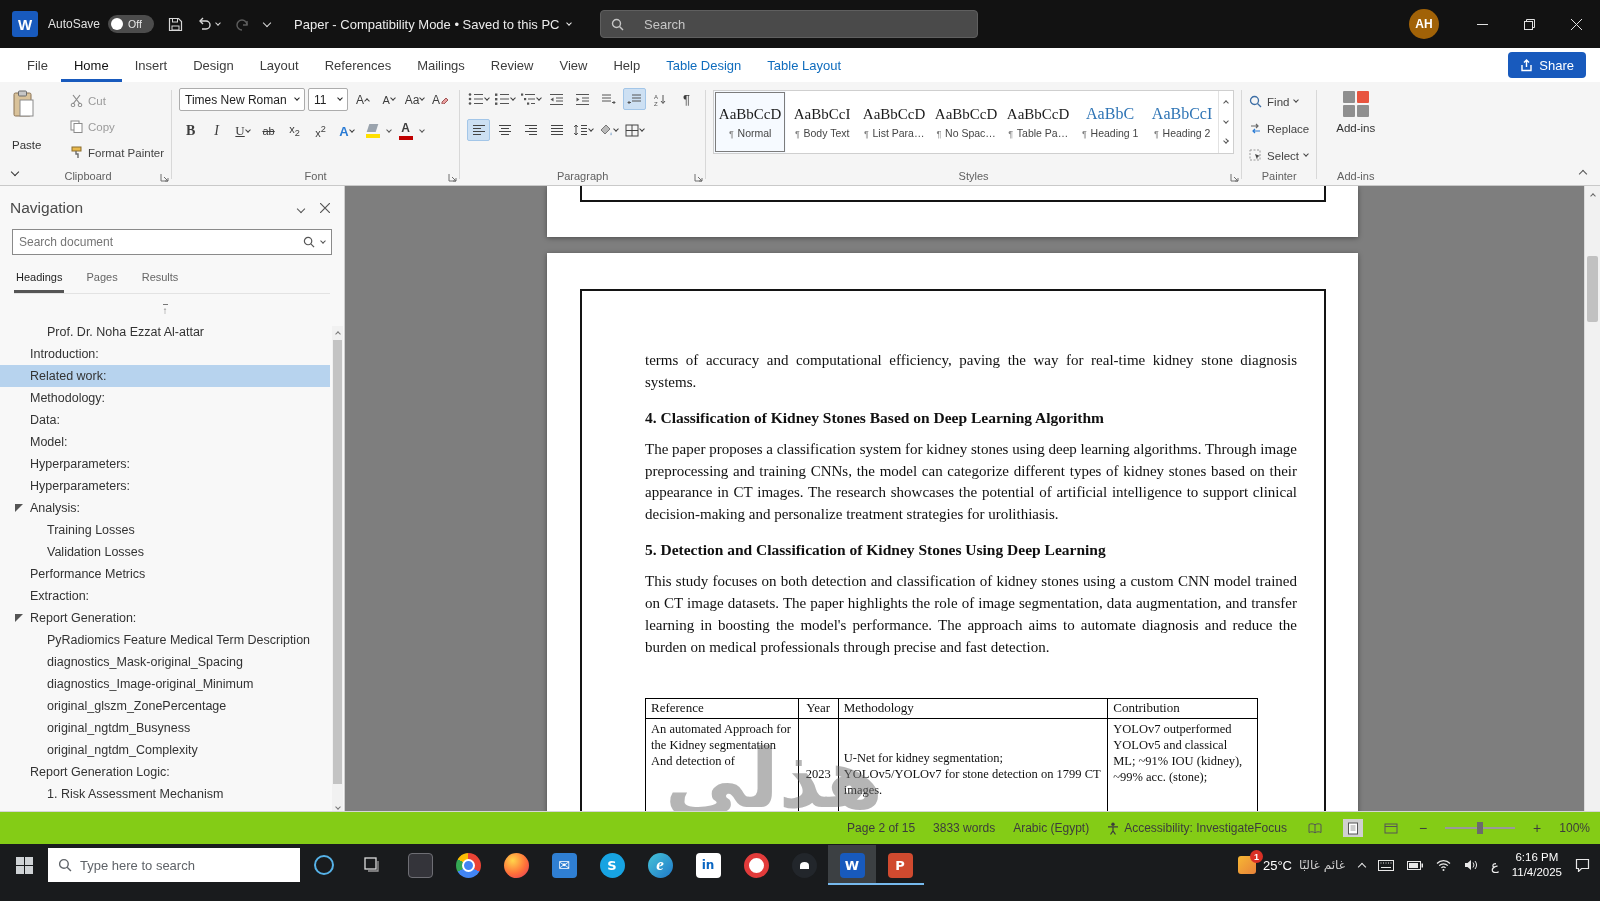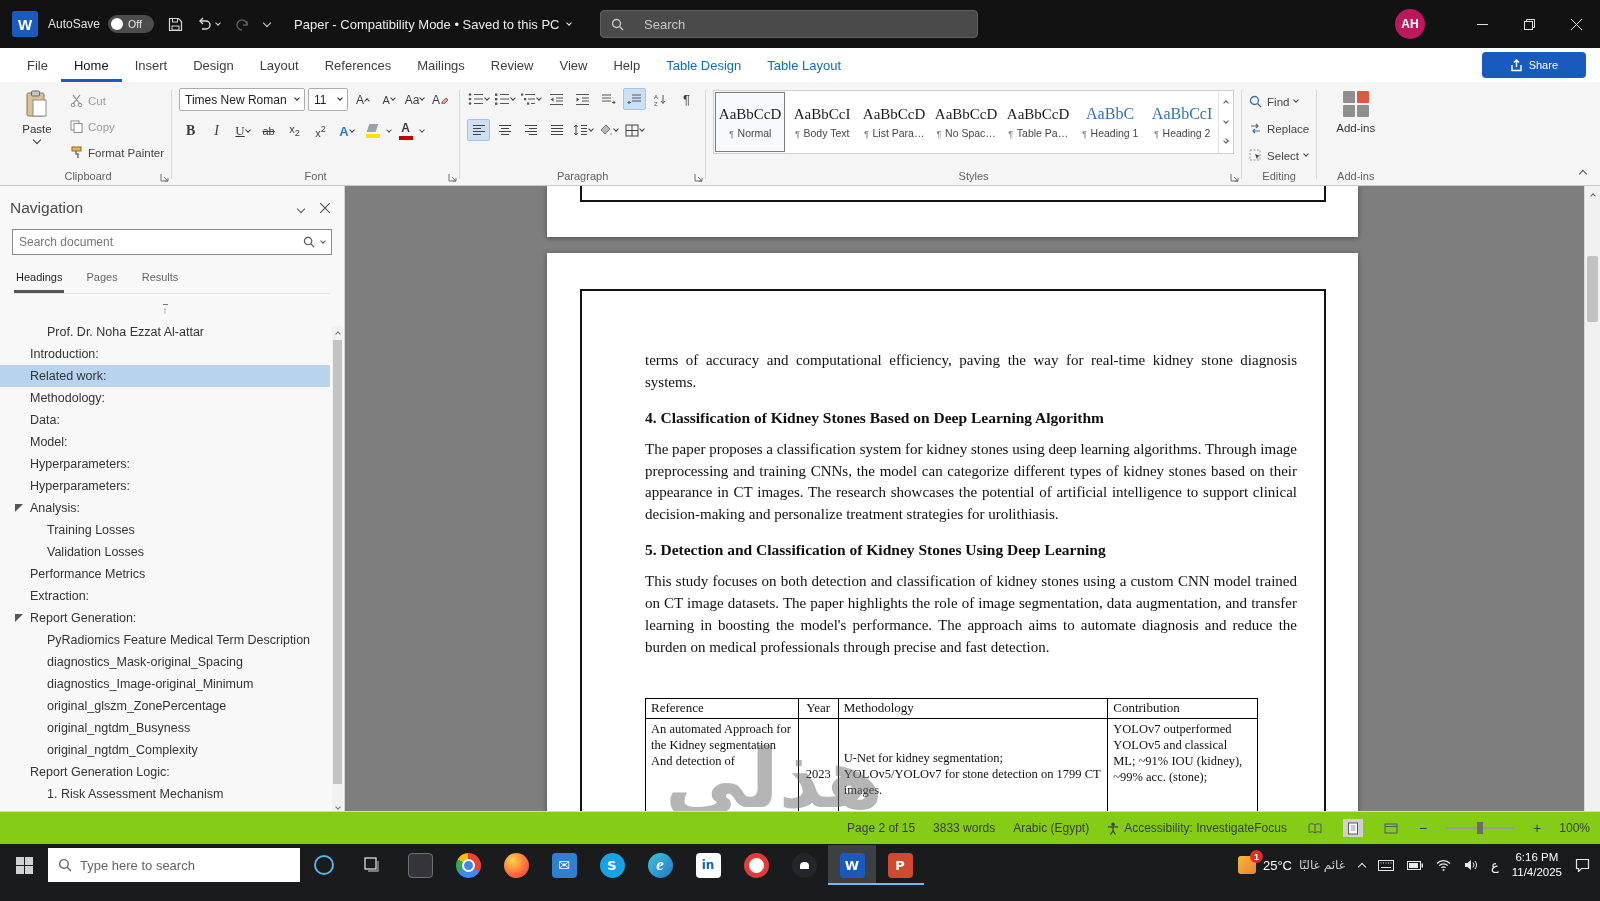--- a/index.html
+++ b/index.html
@@ -20,43 +20,43 @@
 .tb-label{font-size:12px;color:#e0e0e0;margin-right:8px}
 .autosave-toggle{width:46px;height:18px;border-radius:9px;background:#4c4c4c;display:flex;align-items:center;padding:0 6px 0 3px;gap:5px;margin-right:14px}
 .autosave-toggle .knob{width:12px;height:12px;border-radius:50%;background:#fff}
 .autosave-toggle .state{font-size:10.5px;color:#e8e8e8}
 .qat{display:flex;align-items:center;gap:14px;margin-right:8px}
 .qat button{display:flex;align-items:center;gap:3px;color:#d8d8d8}
 .qat .disabled{opacity:.38}
 .doc-title{display:flex;align-items:center;gap:8px;font-size:13px;color:#ececec;margin-left:16px;white-space:nowrap}
 .tb-search{position:absolute;left:600px;top:10px;width:378px;height:28px;background:#4a4a4a;border:1px solid #5f5f5f;border-radius:4px;display:flex;align-items:center;gap:20px;padding:0 10px;color:#c6c6c6;font-size:13px}
 .tb-right{position:absolute;right:0;top:0;height:48px;display:flex;align-items:center}
-.avatar{width:30px;height:30px;border-radius:50%;background:#be185d;color:#fff;font-size:12px;font-weight:bold;display:flex;align-items:center;justify-content:center;margin-right:34px}
+.avatar{width:30px;height:30px;border-radius:50%;background:#a16207;color:#fff;font-size:12px;font-weight:bold;display:flex;align-items:center;justify-content:center;margin-right:20px}
 .win-btn{width:47px;height:48px;display:flex;align-items:center;justify-content:center;color:#e0e0e0}
 
 
 .tabrow{position:absolute;top:48px;left:0;right:0;height:34px;background:#fff;display:flex;align-items:stretch;padding-left:14px}
 .rtab{padding:0 13px;font-size:13px;color:#3d3d3d;display:flex;align-items:center}
 .rtab.active{color:#111;box-shadow:inset 0 -3px 0 #185abd}
 .rtab.contextual{color:#0f6cbd}
-.share-btn{position:absolute;right:14px;top:4px;height:26px;background:#185abd;color:#fff;border-radius:4px;display:flex;align-items:center;gap:6px;padding:0 28px;font-size:11px}
+.share-btn{position:absolute;right:14px;top:4px;height:26px;background:#185abd;color:#fff;border-radius:4px;display:flex;align-items:center;gap:6px;padding:0 12px;font-size:13px}
 
 
 .ribbon{position:absolute;top:82px;left:0;right:0;height:104px;background:#f5f5f5;border-bottom:1px solid #c9c9c9;display:flex;padding:4px 6px 0 6px}
 .rgroup{position:relative;padding:2px 6px 20px 6px}
 .grp-label{position:absolute;bottom:3px;left:0;right:0;text-align:center;font-size:11px;color:#616161}
 .launcher{position:absolute;right:1px;bottom:3px;color:#6e6e6e}
 .vdiv{width:1px;background:#d8d8d8;margin:4px 1px 6px}
 .ibtn{min-width:23px;height:22px;display:flex;align-items:center;justify-content:center;color:#3d3d3d;border-radius:2px;gap:1px}
 .ibtn.active{background:#cde0f3;border:1px solid #a3c6e8}
 .small-btn{display:flex;align-items:center;gap:5px;font-size:11.5px;color:#444;height:21px}
 .dim{color:#9b9b9b}
 
 .clip-inner{display:flex}
-.paste-btn{display:flex;flex-direction:column;align-items:center;width:50px;gap:5px;font-size:11.5px;color:#333;padding-top:2px}
+.paste-btn{display:flex;flex-direction:column;align-items:flex-start;width:50px;gap:21px;font-size:11.5px;color:#333;padding-top:2px}
 .cc-col{display:flex;flex-direction:column;gap:5px;margin-left:8px;padding-top:2px}
 
 .frow{display:flex;align-items:center;gap:3px}
 .frow+.frow{margin-top:9px}
 .combo{height:23px;border:1px solid #acacac;background:#fff;display:flex;align-items:center;justify-content:space-between;padding:0 5px;font-size:12px;color:#222;border-radius:2px}
 .combo.wide{width:126px}
 .combo.num{width:40px}
 .g-b{font-family:"Liberation Serif",serif;font-weight:bold;font-size:14px}
 .g-i{font-family:"Liberation Serif",serif;font-style:italic;font-size:14px}
 .g-u{font-family:"Liberation Serif",serif;text-decoration:underline;font-size:13px}
@@ -639,21 +639,21 @@
         </button>
         <button class="small-btn" data-name="select-button">
           <svg width="13" height="13" viewBox="0 0 13 13" data-name="select-icon">
               <rect x="1" y="1" width="10" height="10" fill="none" stroke="#999" stroke-dasharray="2 1.5"></rect>
               <path d="M6 5l5 2-2.2.8L8 10.5z" fill="#444"></path>
             </svg>
           <span>Select</span>
             <i class="chev sm" data-name="chevron-down-icon"></i>
         </button>
       </div>
-      <span class="grp-label" data-name="editing-group-label">Editing</span>
+      <span class="grp-label" data-name="editing-group-label">Painter</span>
     </div>
     <div class="vdiv" data-name="group-divider"></div>
 
     <div class="rgroup" data-name="addins-group">
       <button class="addins-btn" data-name="addins-button">
         <span class="addins-ic" data-name="addins-icon">
             <i></i>
             <i class="hot"></i>
             <i></i>
             <i></i>

